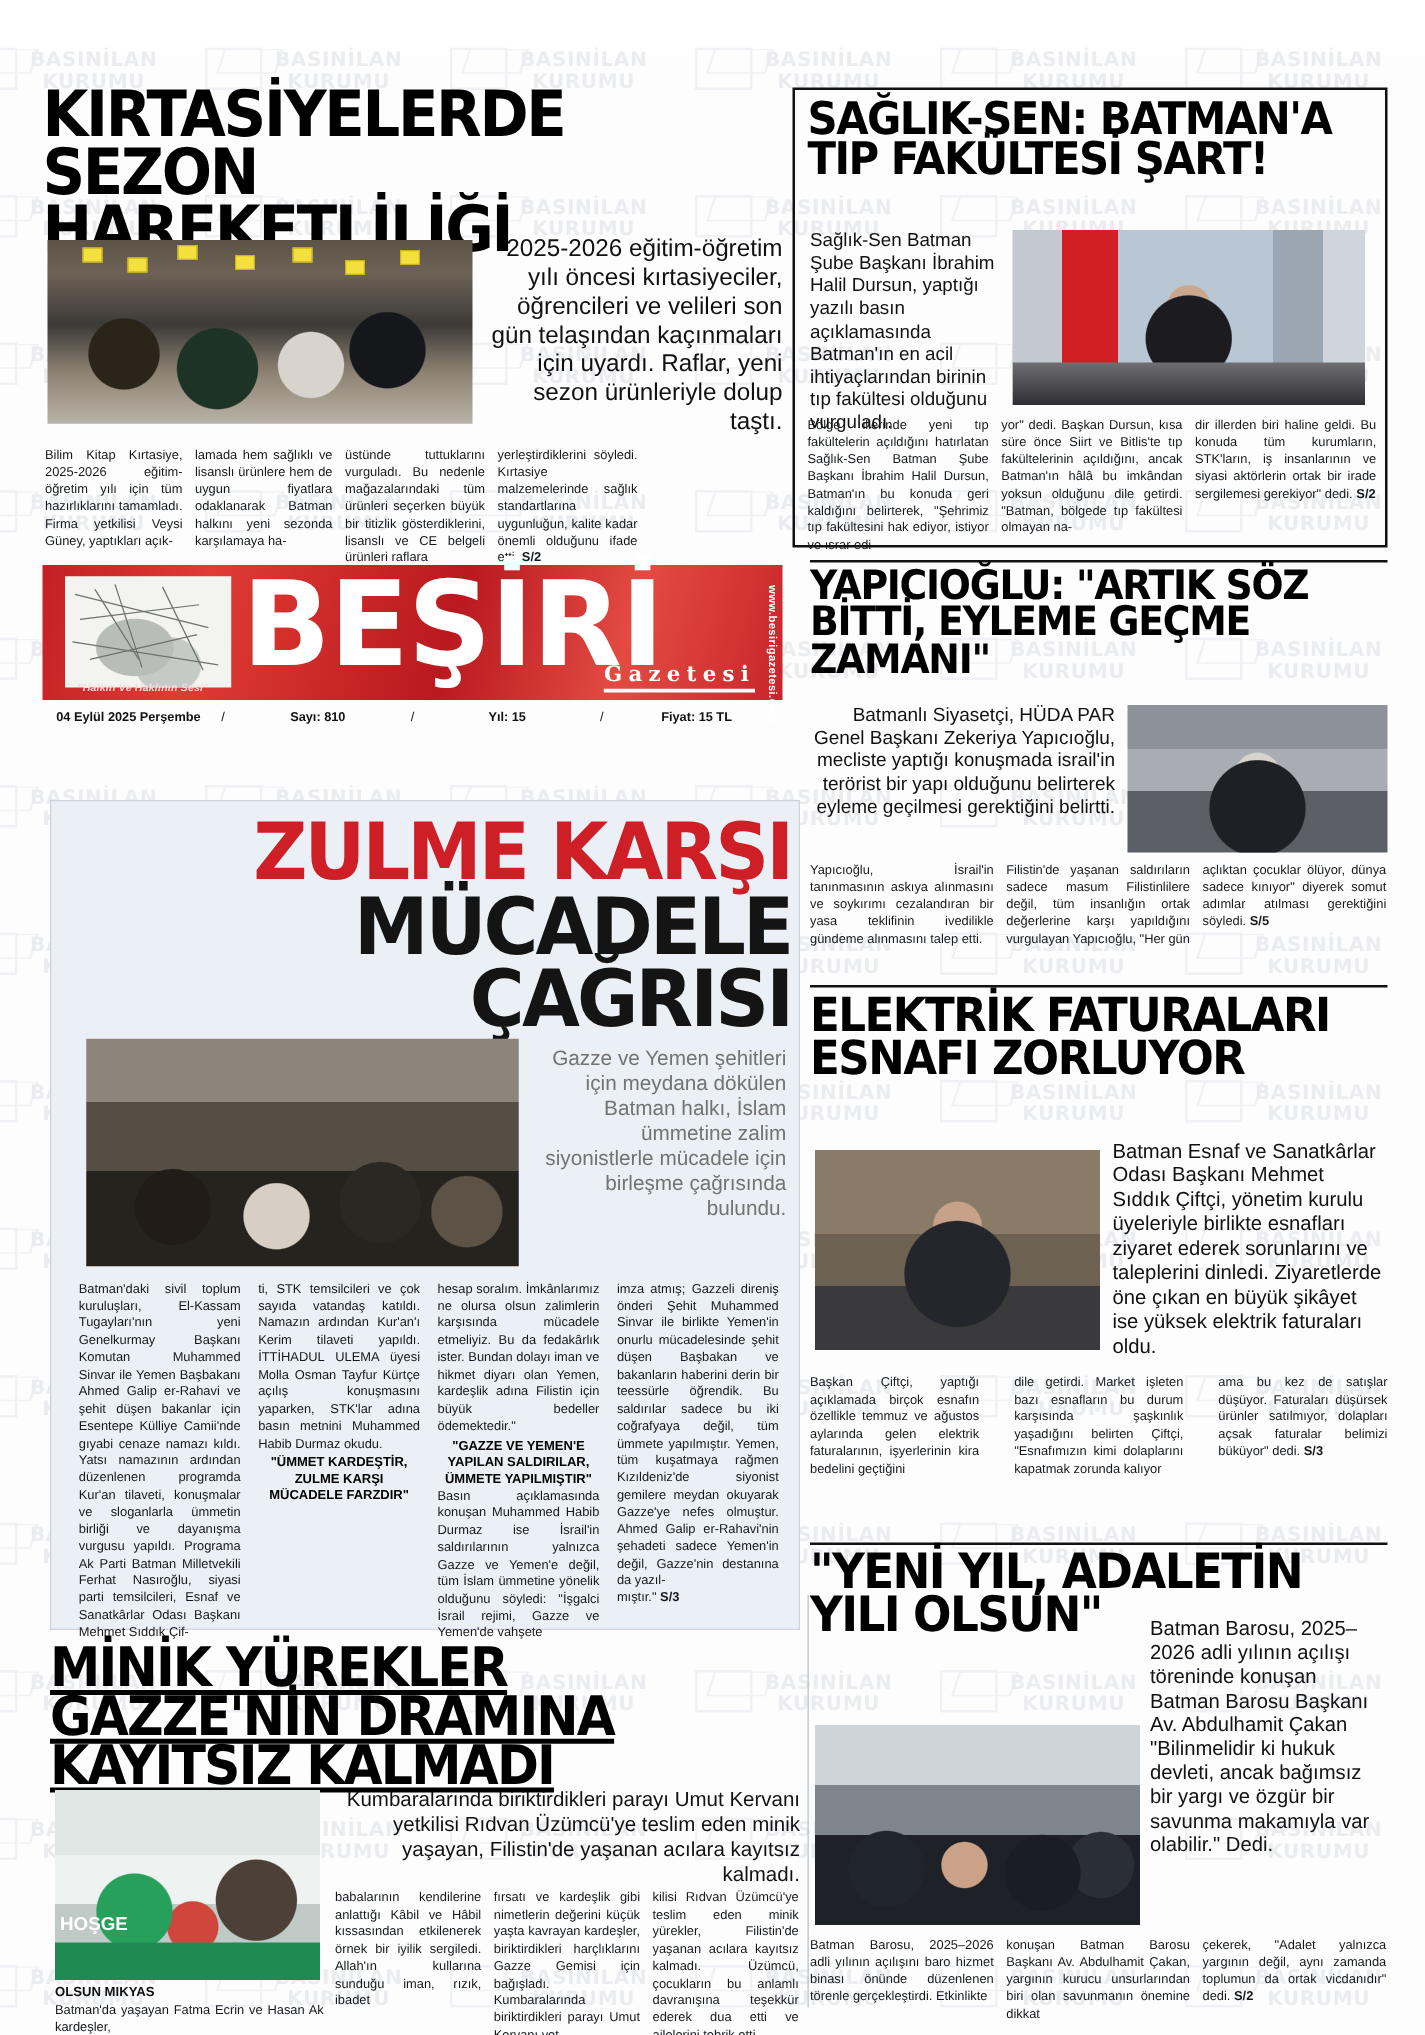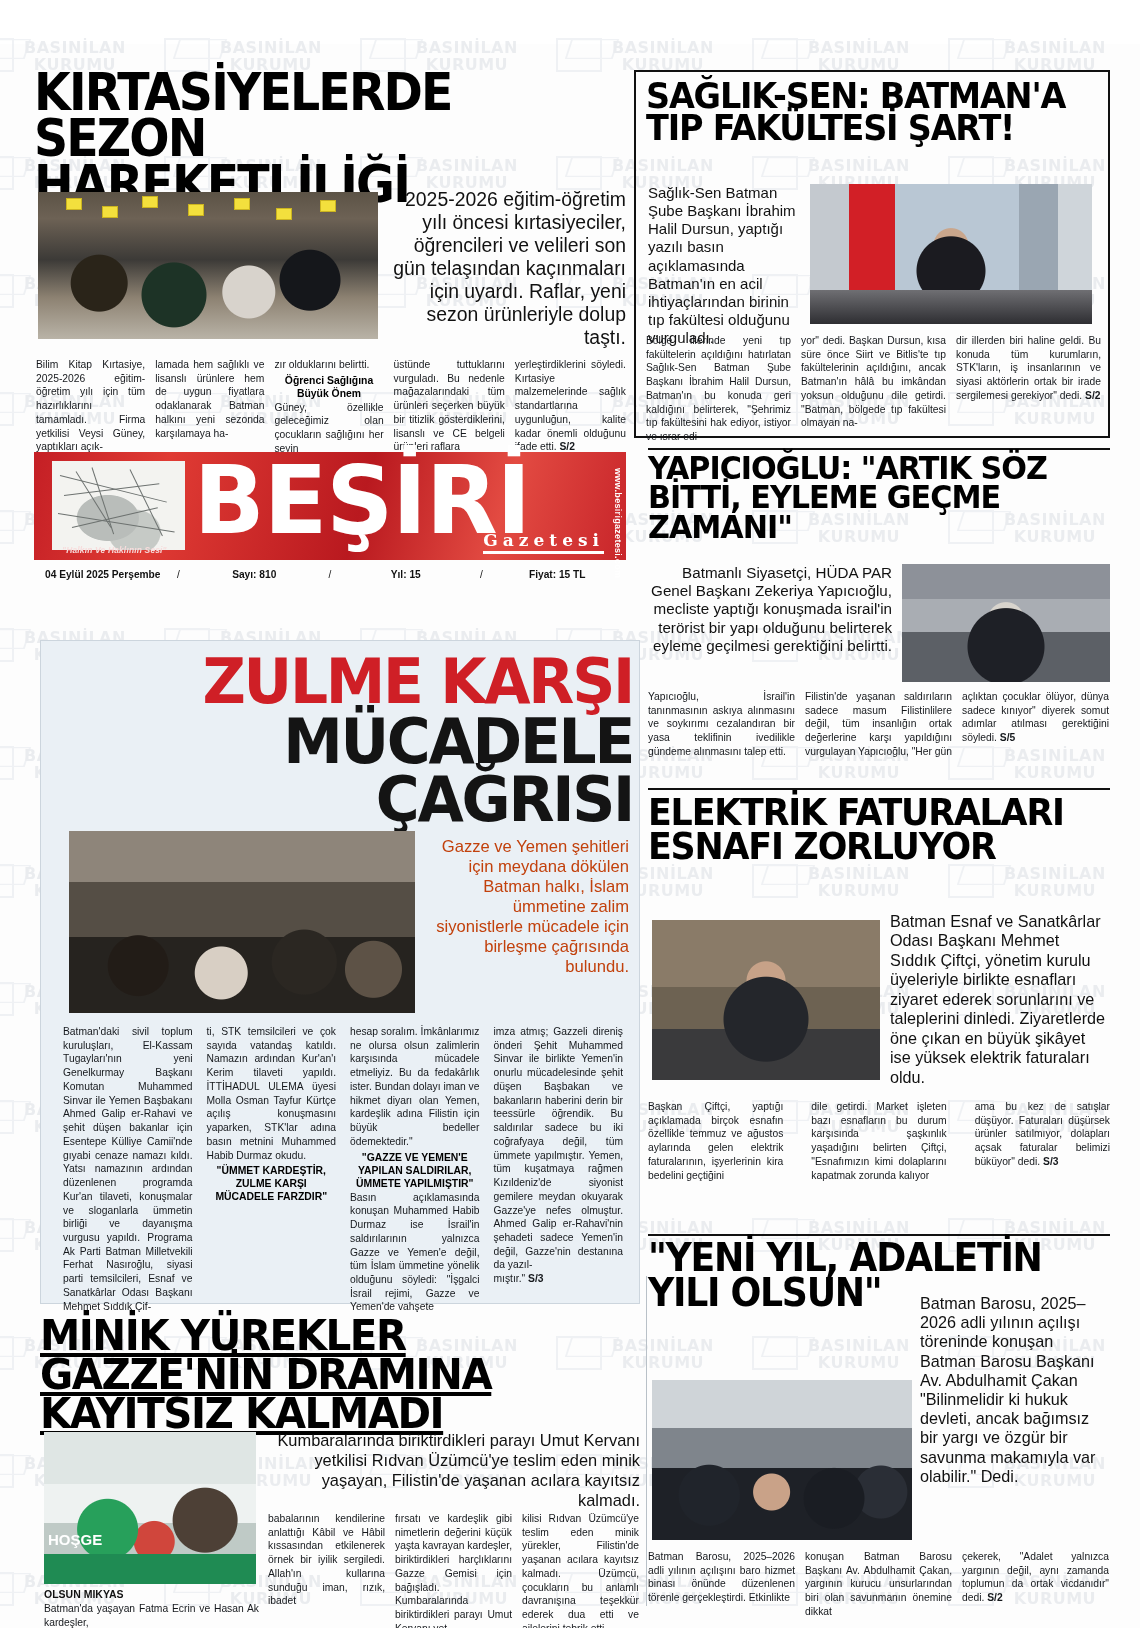--- a/index.html
+++ b/index.html
@@ -195,21 +195,21 @@
     position:absolute; left: 28px; top: 190px; width: 346px; height: 182px;
     background:
       radial-gradient(circle at 20% 74%, #221c17 0 30px, transparent 31px),
       radial-gradient(circle at 44% 78%, #d8cfc4 0 26px, transparent 27px),
       radial-gradient(circle at 68% 72%, #2b2722 0 32px, transparent 33px),
       radial-gradient(circle at 88% 76%, #5d5246 0 28px, transparent 29px),
       linear-gradient(180deg,#8e857a 0 28%, #554e45 28% 58%, #26231f 58% 100%);
   }
   #lede-zulme {
     position:absolute; left: 392px; top: 196px; width: 196px;
-    font-size: 16.6px; line-height: 1.21; text-align:right; color:#c2410c;
+    font-size: 16.6px; line-height: 1.21; text-align:right; color:#737373;
   }
   #cols-zulme { position: absolute; left: 22px; top: 384px; width: 560px; display:flex; gap: 14px; }
   #cols-zulme .c { width: 133px; }
 
   
   #art-yapici { position:absolute; left: 648px; top: 410px; width: 462px; height: 316px; z-index:10; }
   #hl-yapici { font-size: 32.5px; letter-spacing:-1.1px; }
   #lede-yapici {
     position:absolute; left: 0px; top: 110px; width: 244px;
     font-size: 15.2px; line-height:1.2; text-align:right;
@@ -481,25 +481,20 @@
           <i class="tag" style="left:238px;top:12px"></i>
         <i class="tag" style="left:282px;top:4px"></i>
       </div>
     </div>
 
     <div class="lede" id="lede-kirtasiye">2025-2026 eğitim-öğretim yılı öncesi kırtasiyeciler, öğrencileri ve velileri son gün telaşından kaçınmaları için uyardı. Raflar, yeni sezon ürünleriyle dolup taştı.</div>
 
     <div id="cols-kirtasiye">
       <div class="c body-col">Bilim Kitap Kırtasiye, 2025-2026 eğitim-öğretim yılı için tüm hazırlıklarını tamamladı. Firma yetkilisi Veysi Güney, yaptıkları açık-</div>
       <div class="c body-col">lamada hem sağlıklı ve lisanslı ürünlere hem de uygun fiyatlara odaklanarak Batman halkını yeni sezonda karşılamaya ha-</div>
-      <div class="c">
-        <div class="body-col">zır olduklarını belirtti.</div>
-        <span class="subhead">Öğrenci Sağlığına Büyük Önem</span>
-        <div class="body-col">Güney, özellikle geleceğimiz olan çocukların sağlığını her şeyin</div>
-      </div>
       <div class="c wide body-col">üstünde tuttuklarını vurguladı. Bu nedenle mağazalarındaki tüm ürünleri seçerken büyük bir titizlik gösterdiklerini, lisanslı ve CE belgeli ürünleri raflara</div>
       <div class="c wide body-col"><span>yerleştirdiklerini söyledi. Kırtasiye malzemelerinde sağlık standartlarına uygunluğun, kalite kadar önemli olduğunu ifade etti.</span> <b>S/2</b></div>
     </div>
   </div>
 
   <div id="art-saglik">
     <div class="hl" id="hl-saglik">SAĞLIK-SEN: BATMAN'A TIP FAKÜLTESİ ŞART!</div>
     <div class="lede" id="lede-saglik">Sağlık-Sen Batman Şube Başkanı İbrahim Halil Dursun, yaptığı yazılı basın açıklamasında Batman'ın en acil ihtiyaçlarından birinin tıp fakültesi olduğunu vurguladı.</div>
     <div class="photo" id="photo-saglik">
         <div class="deskline"></div>

